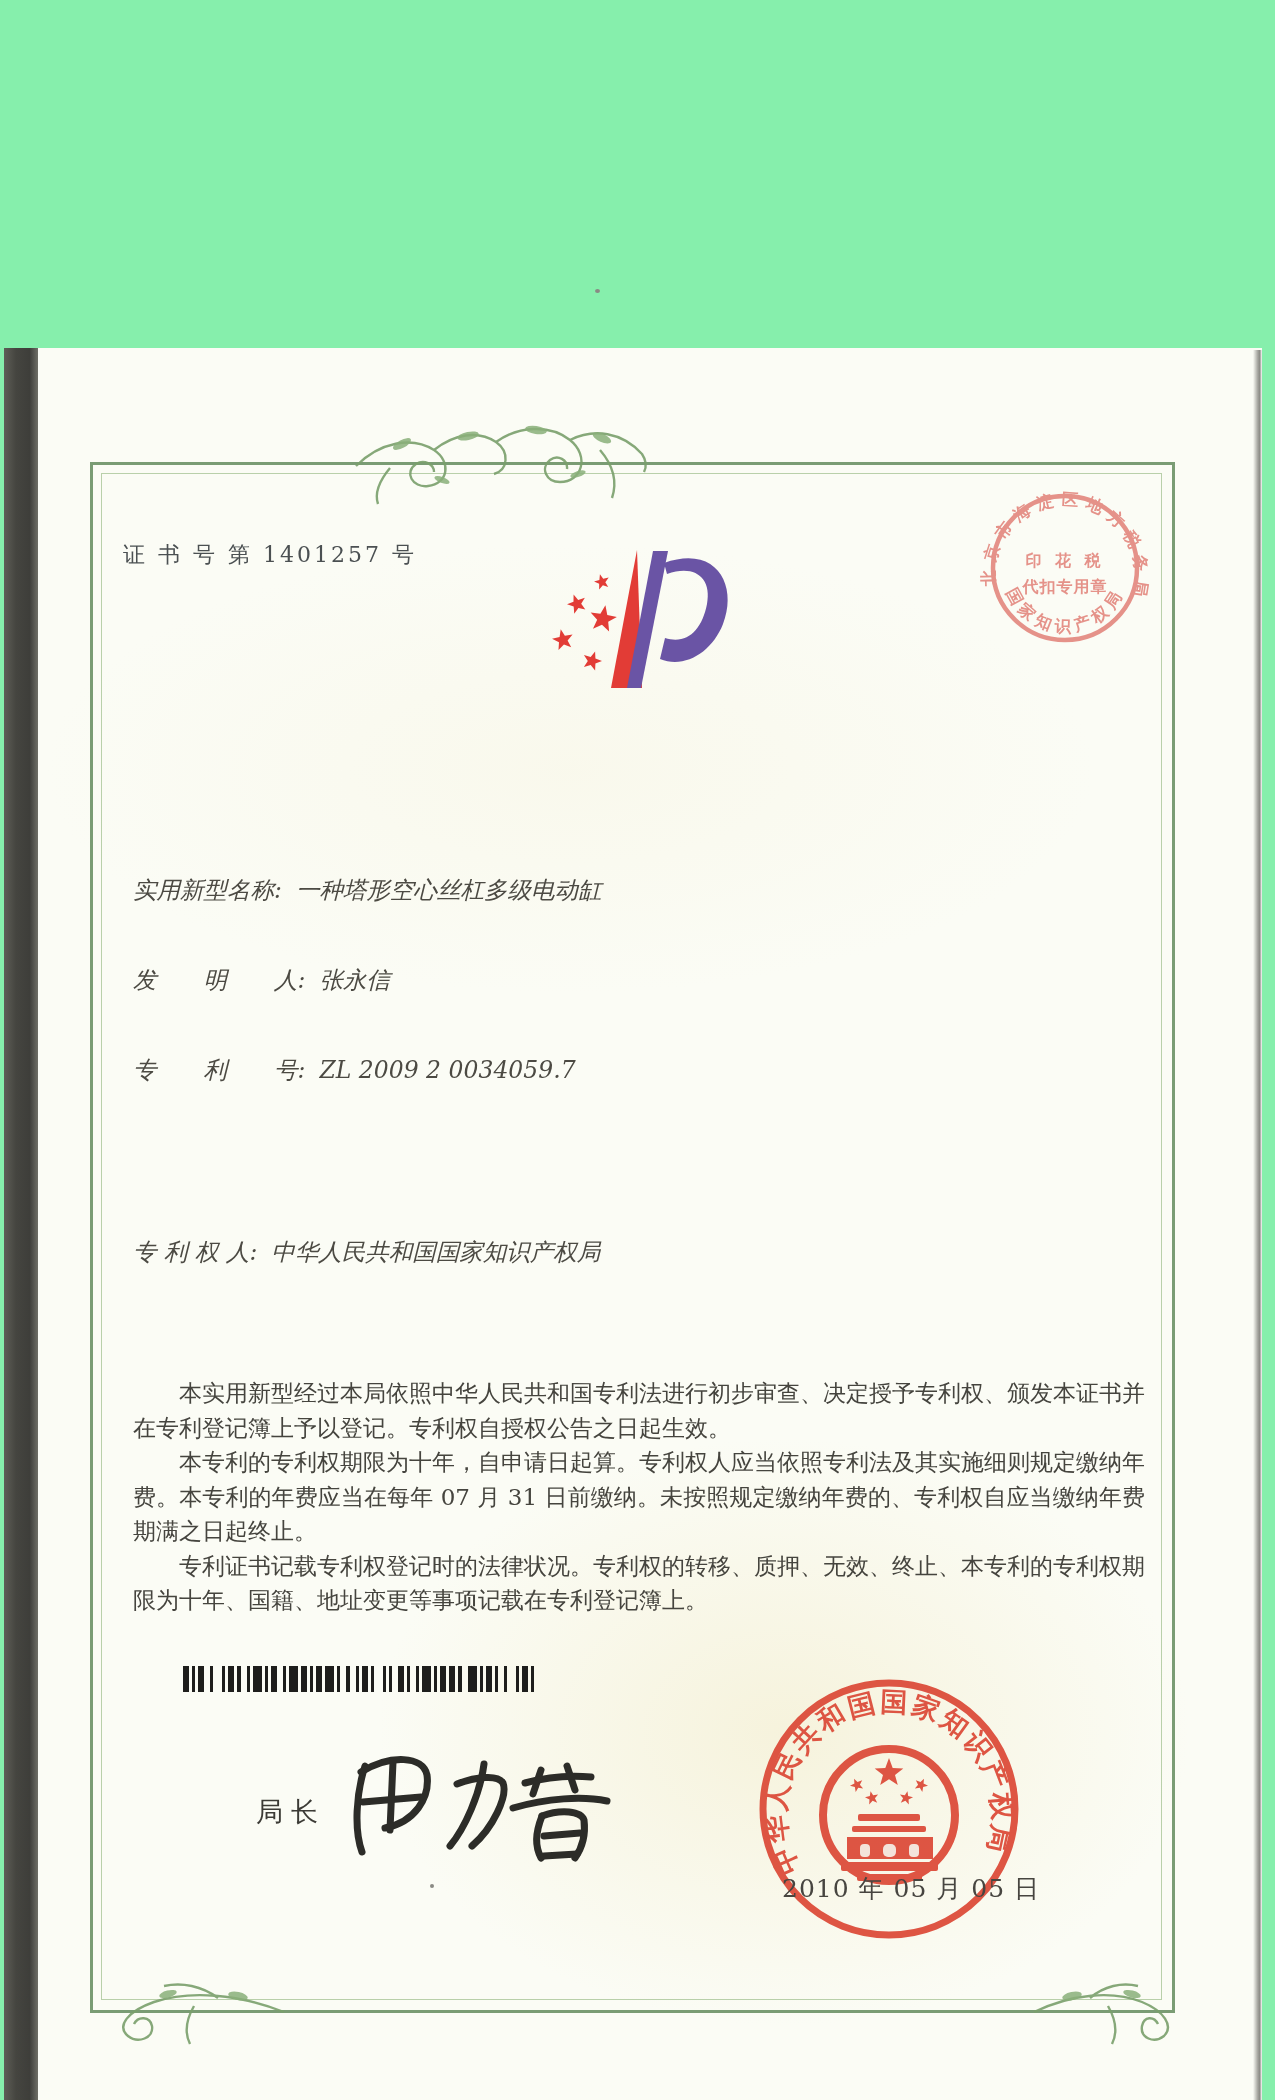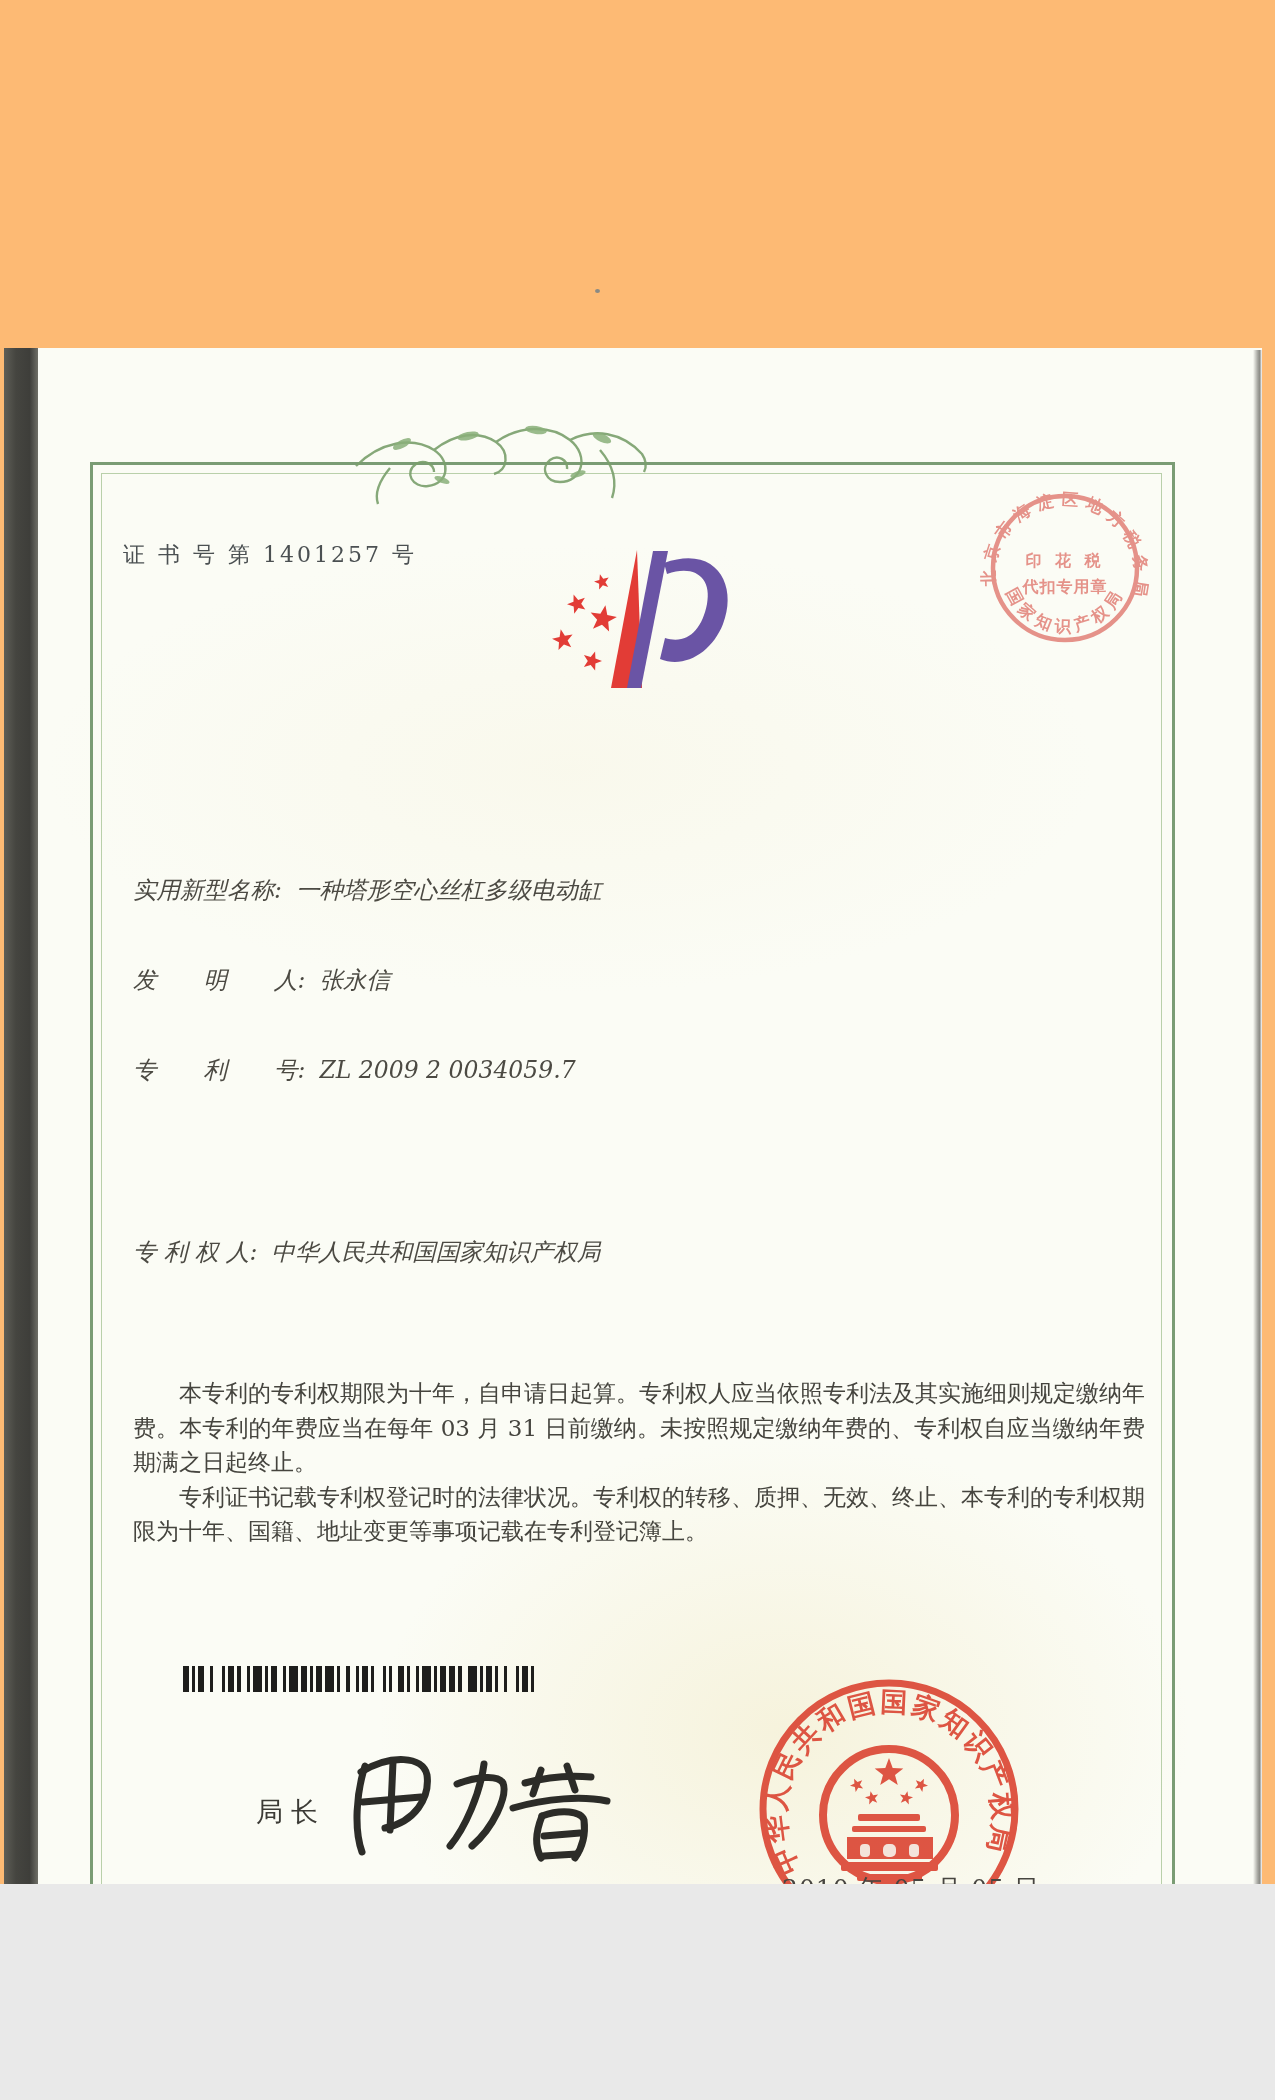--- a/index.html
+++ b/index.html
@@ -1,17 +1,17 @@
 <!DOCTYPE html>
 <html><head>
 <meta charset="utf-8">
 <style>
   html,body{margin:0;padding:0;background:#e9e9e9;}
   .stage{
-    position:relative;width:1275px;height:1884px;background:#fdba74;overflow:hidden;
+    position:relative;width:1275px;height:2100px;background:#86efac;overflow:hidden;
     font-family:"DejaVu Serif","Liberation Serif",serif;
     --border-green:#7a9c74;--border-green-light:#b9d0aa;--seal-red:#dc4937;
     --stamp-pink:#e2847b;--logo-red:#e23c36;--logo-purple:#6a54a5;
     --ink:#45443e;--barcode-black:#1e1e1c;
   }
   .abs{position:absolute;}
   
   .paper{
     left:4px;top:348px;width:1258px;height:1752px;
     background:
@@ -156,21 +156,22 @@
     <span class="lab">发　　明　　人:</span><span>张永信</span>
   </div>
   <div class="abs field" style="top:1054px">
     <span class="lab">专　　利　　号:</span><span>ZL 2009 2 0034059.7</span>
   </div>
   <div class="abs field" style="top:1236px">
     <span class="lab">专  利  权  人:</span><span>中华人民共和国国家知识产权局</span>
   </div>
 
   <div class="abs paras">
-    <p>本专利的专利权期限为十年，自申请日起算。专利权人应当依照专利法及其实施细则规定缴纳年费。本专利的年费应当在每年 03 月 31 日前缴纳。未按照规定缴纳年费的、专利权自应当缴纳年费期满之日起终止。</p>
+    <p>本实用新型经过本局依照中华人民共和国专利法进行初步审查、决定授予专利权、颁发本证书并在专利登记簿上予以登记。专利权自授权公告之日起生效。</p>
+    <p>本专利的专利权期限为十年，自申请日起算。专利权人应当依照专利法及其实施细则规定缴纳年费。本专利的年费应当在每年 07 月 31 日前缴纳。未按照规定缴纳年费的、专利权自应当缴纳年费期满之日起终止。</p>
     <p>专利证书记载专利权登记时的法律状况。专利权的转移、质押、无效、终止、本专利的专利权期限为十年、国籍、地址变更等事项记载在专利登记簿上。</p>
   </div>
 
   <div class="abs barcode" id="barcode">
       <div class="b" style="flex-grow: 2;"></div>
       <div class="s" style="flex-grow: 1;"></div>
       <div class="b" style="flex-grow: 1;"></div>
       <div class="s" style="flex-grow: 1;"></div>
       <div class="b" style="flex-grow: 2;"></div>
       <div class="s" style="flex-grow: 2;"></div>

